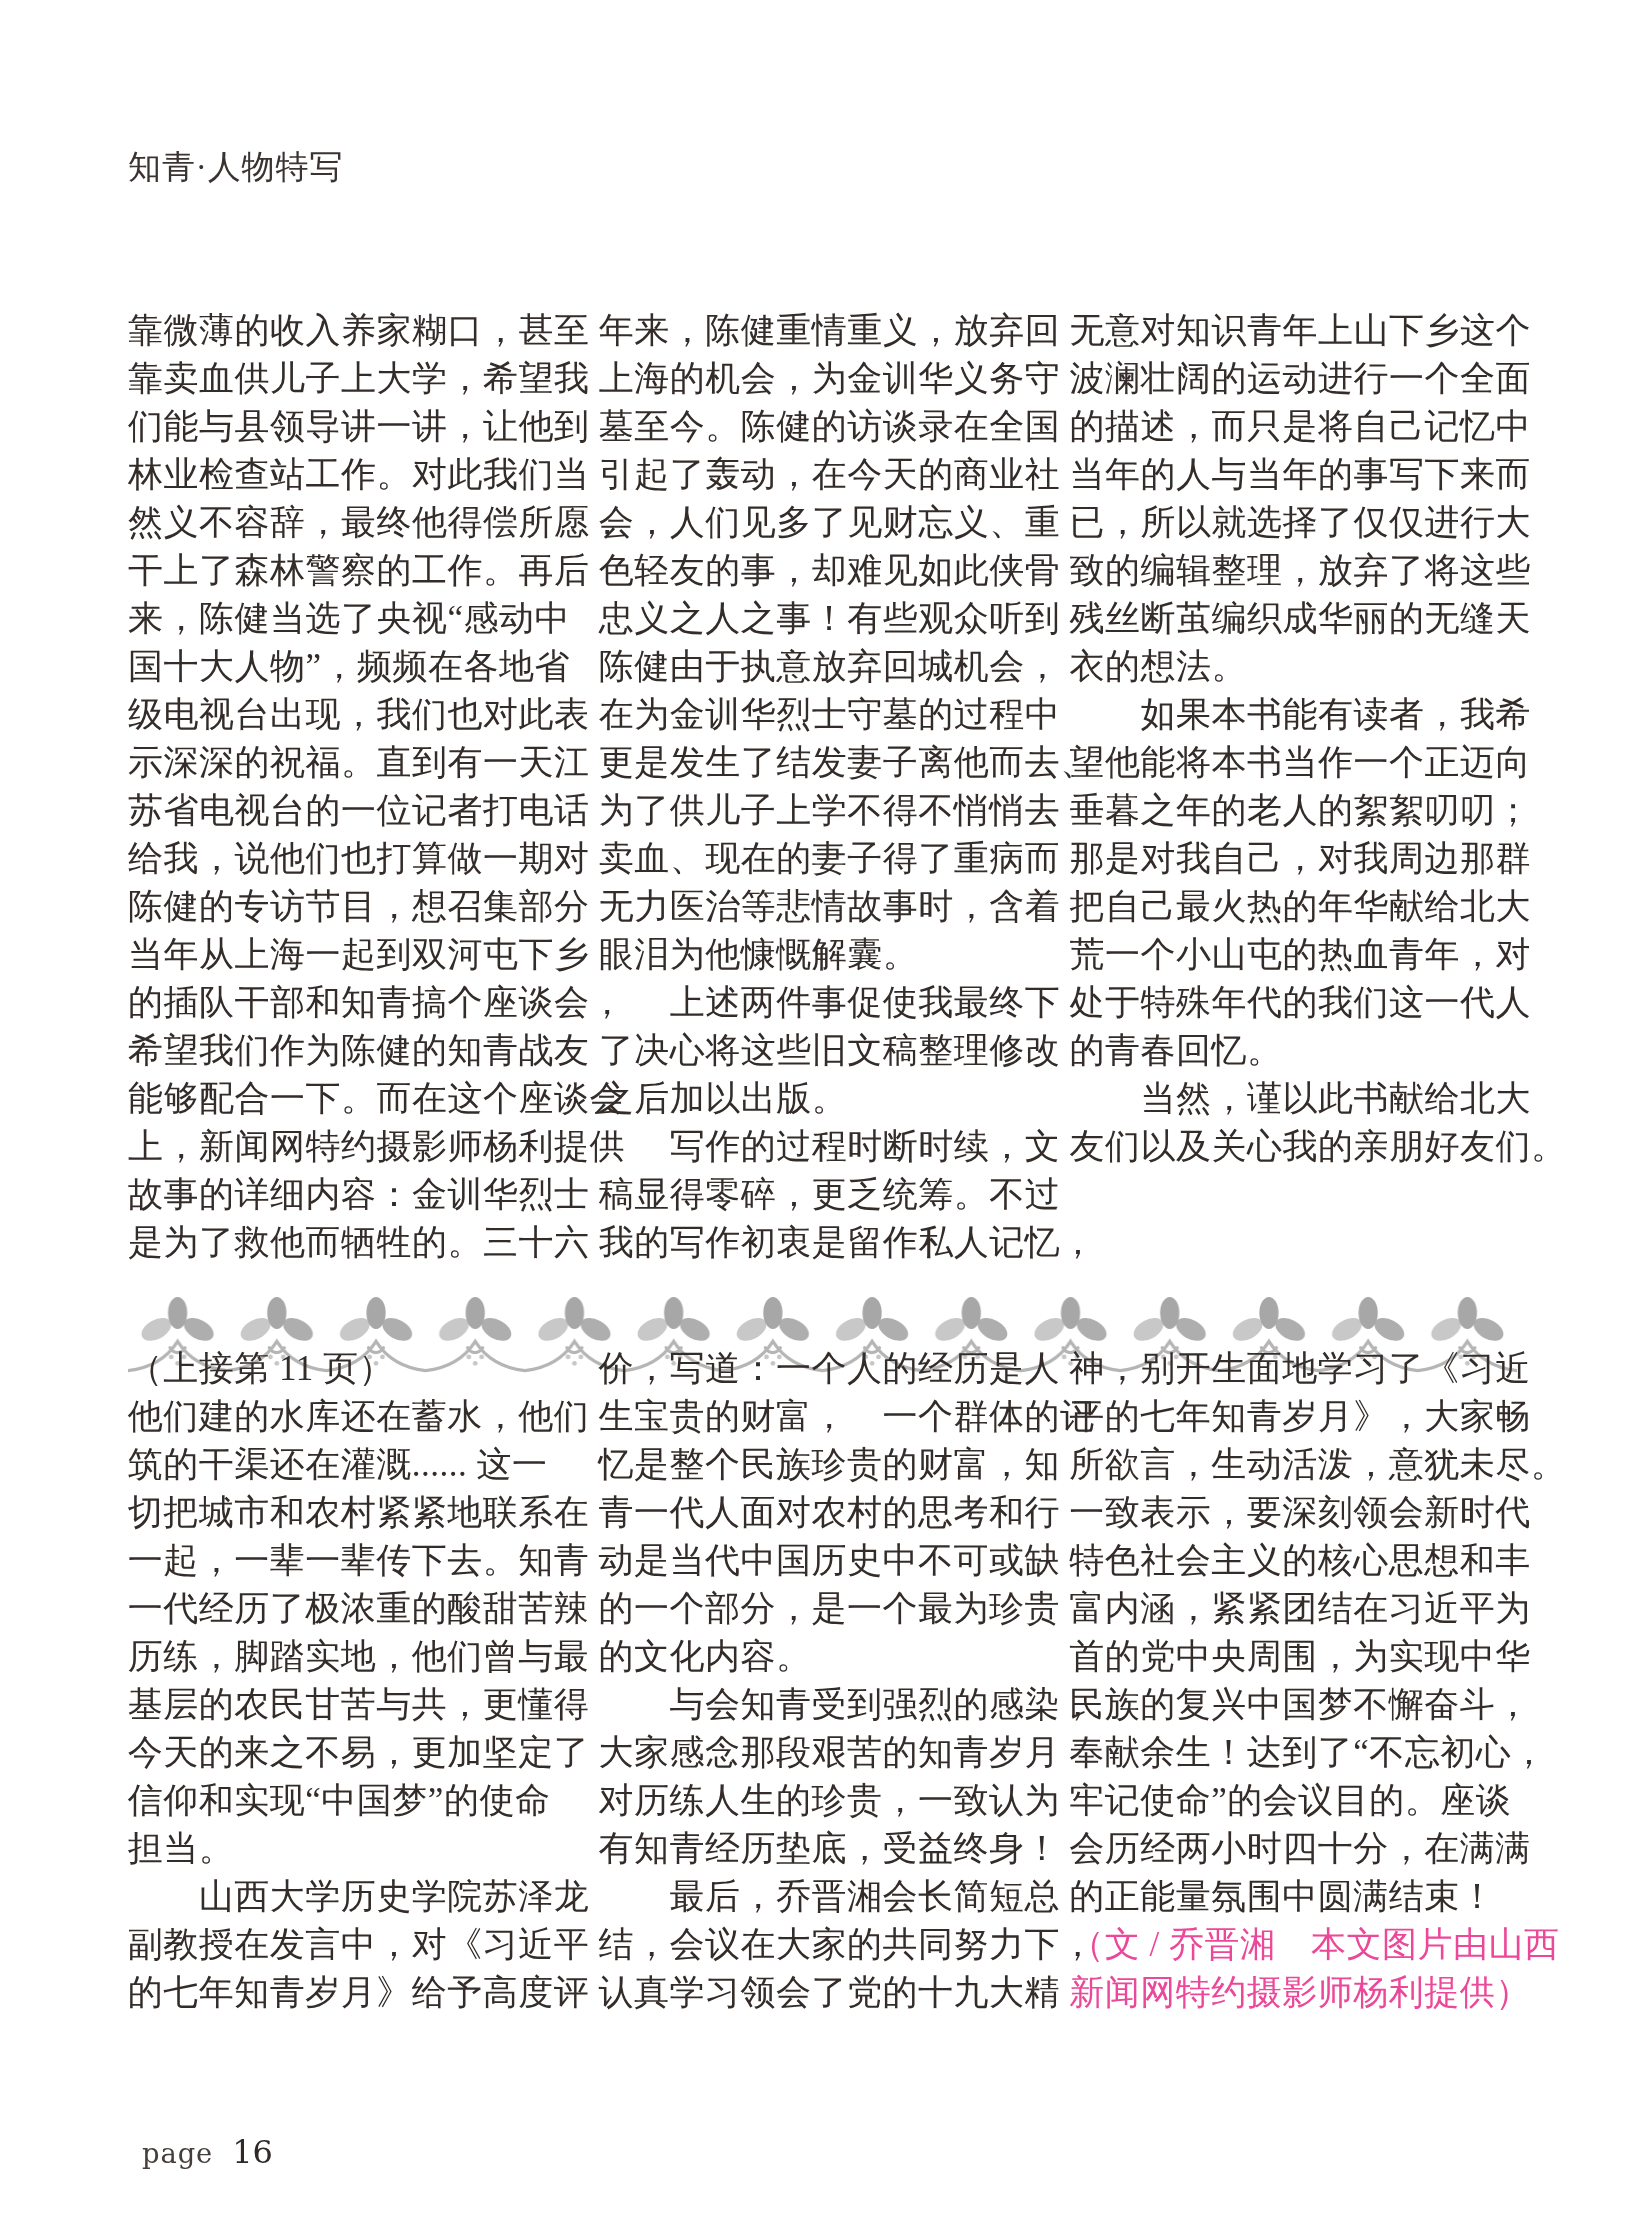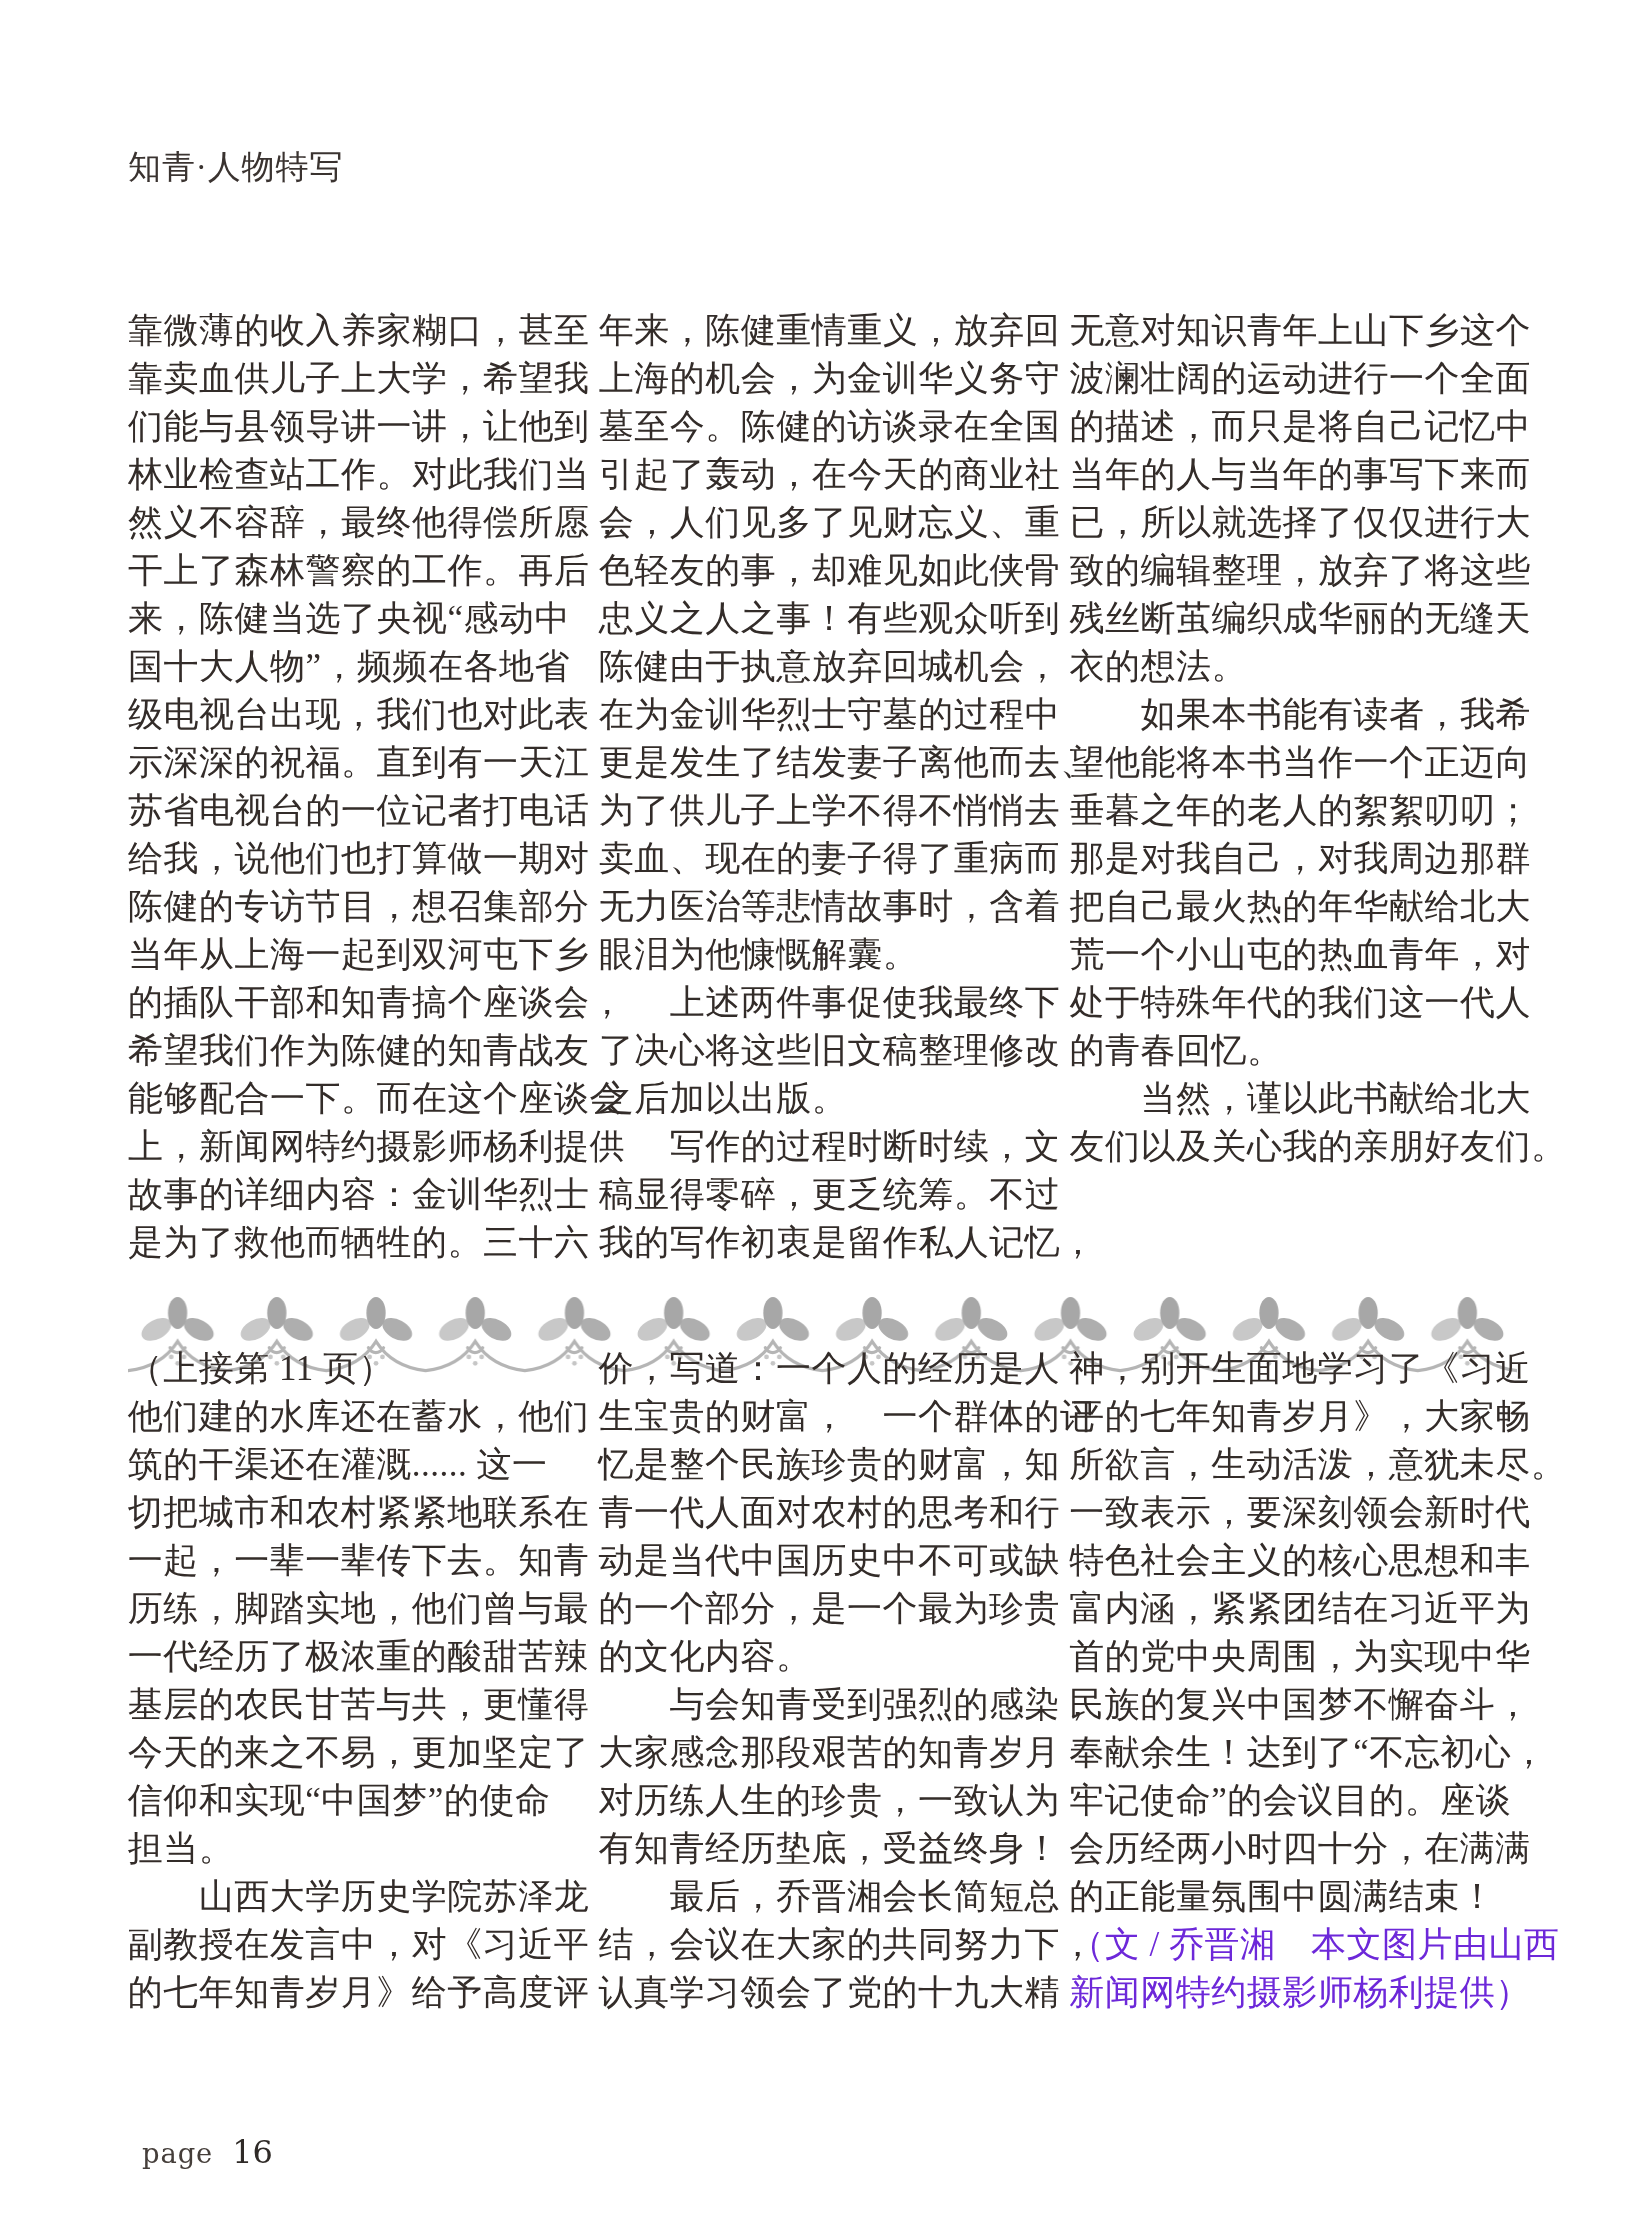--- a/index.html
+++ b/index.html
@@ -22,21 +22,21 @@
   .cols.top{top:307px;}
   .cols.bottom{top:1345px;justify-content:center;}
   .col{width:468px;flex:0 0 468px;}
   .tline{
     line-height:48px;
     font-size:35px;
     letter-spacing:0.5px;
     white-space:nowrap;
   }
   .credit .tline{
-    color:#6d28d9;
+    color:#ec4899;
   }
   .divider{
     position:absolute;left:128px;top:1290px;
     width:1389px;height:88px;
   }
   .leaf-center{fill:#a7a7a7;}
   .leaf-left{fill:#c8c8c8;}
   .leaf-right{fill:#aeaeae;}
   .vine{fill:none;stroke:#b5b5b5;stroke-width:3.5;stroke-linecap:round;}
   .dot{fill:#c6c6c6;}
@@ -138,22 +138,22 @@
     <rect x="0" y="0" width="1520" height="96" fill="url(#leafpat)"></rect>
   </svg>
 
   <div class="cols bottom">
     <div class="col">
         <div class="tline">（上接第 11 页）</div>
         <div class="tline">他们建的水库还在蓄水，他们</div>
         <div class="tline">筑的干渠还在灌溉...... 这一</div>
         <div class="tline">切把城市和农村紧紧地联系在</div>
         <div class="tline">一起，一辈一辈传下去。知青</div>
+        <div class="tline">一代经历了极浓重的酸甜苦辣</div>
         <div class="tline">历练，脚踏实地，他们曾与最</div>
-        <div class="tline">一代经历了极浓重的酸甜苦辣</div>
         <div class="tline">基层的农民甘苦与共，更懂得</div>
         <div class="tline">今天的来之不易，更加坚定了</div>
         <div class="tline">信仰和实现“中国梦”的使命</div>
         <div class="tline">担当。</div>
         <div class="tline">　　山西大学历史学院苏泽龙</div>
         <div class="tline">副教授在发言中，对《习近平</div>
         <div class="tline">的七年知青岁月》给予高度评</div>
       </div>
     <div class="col">
         <div class="tline">价，写道：一个人的经历是人</div>

